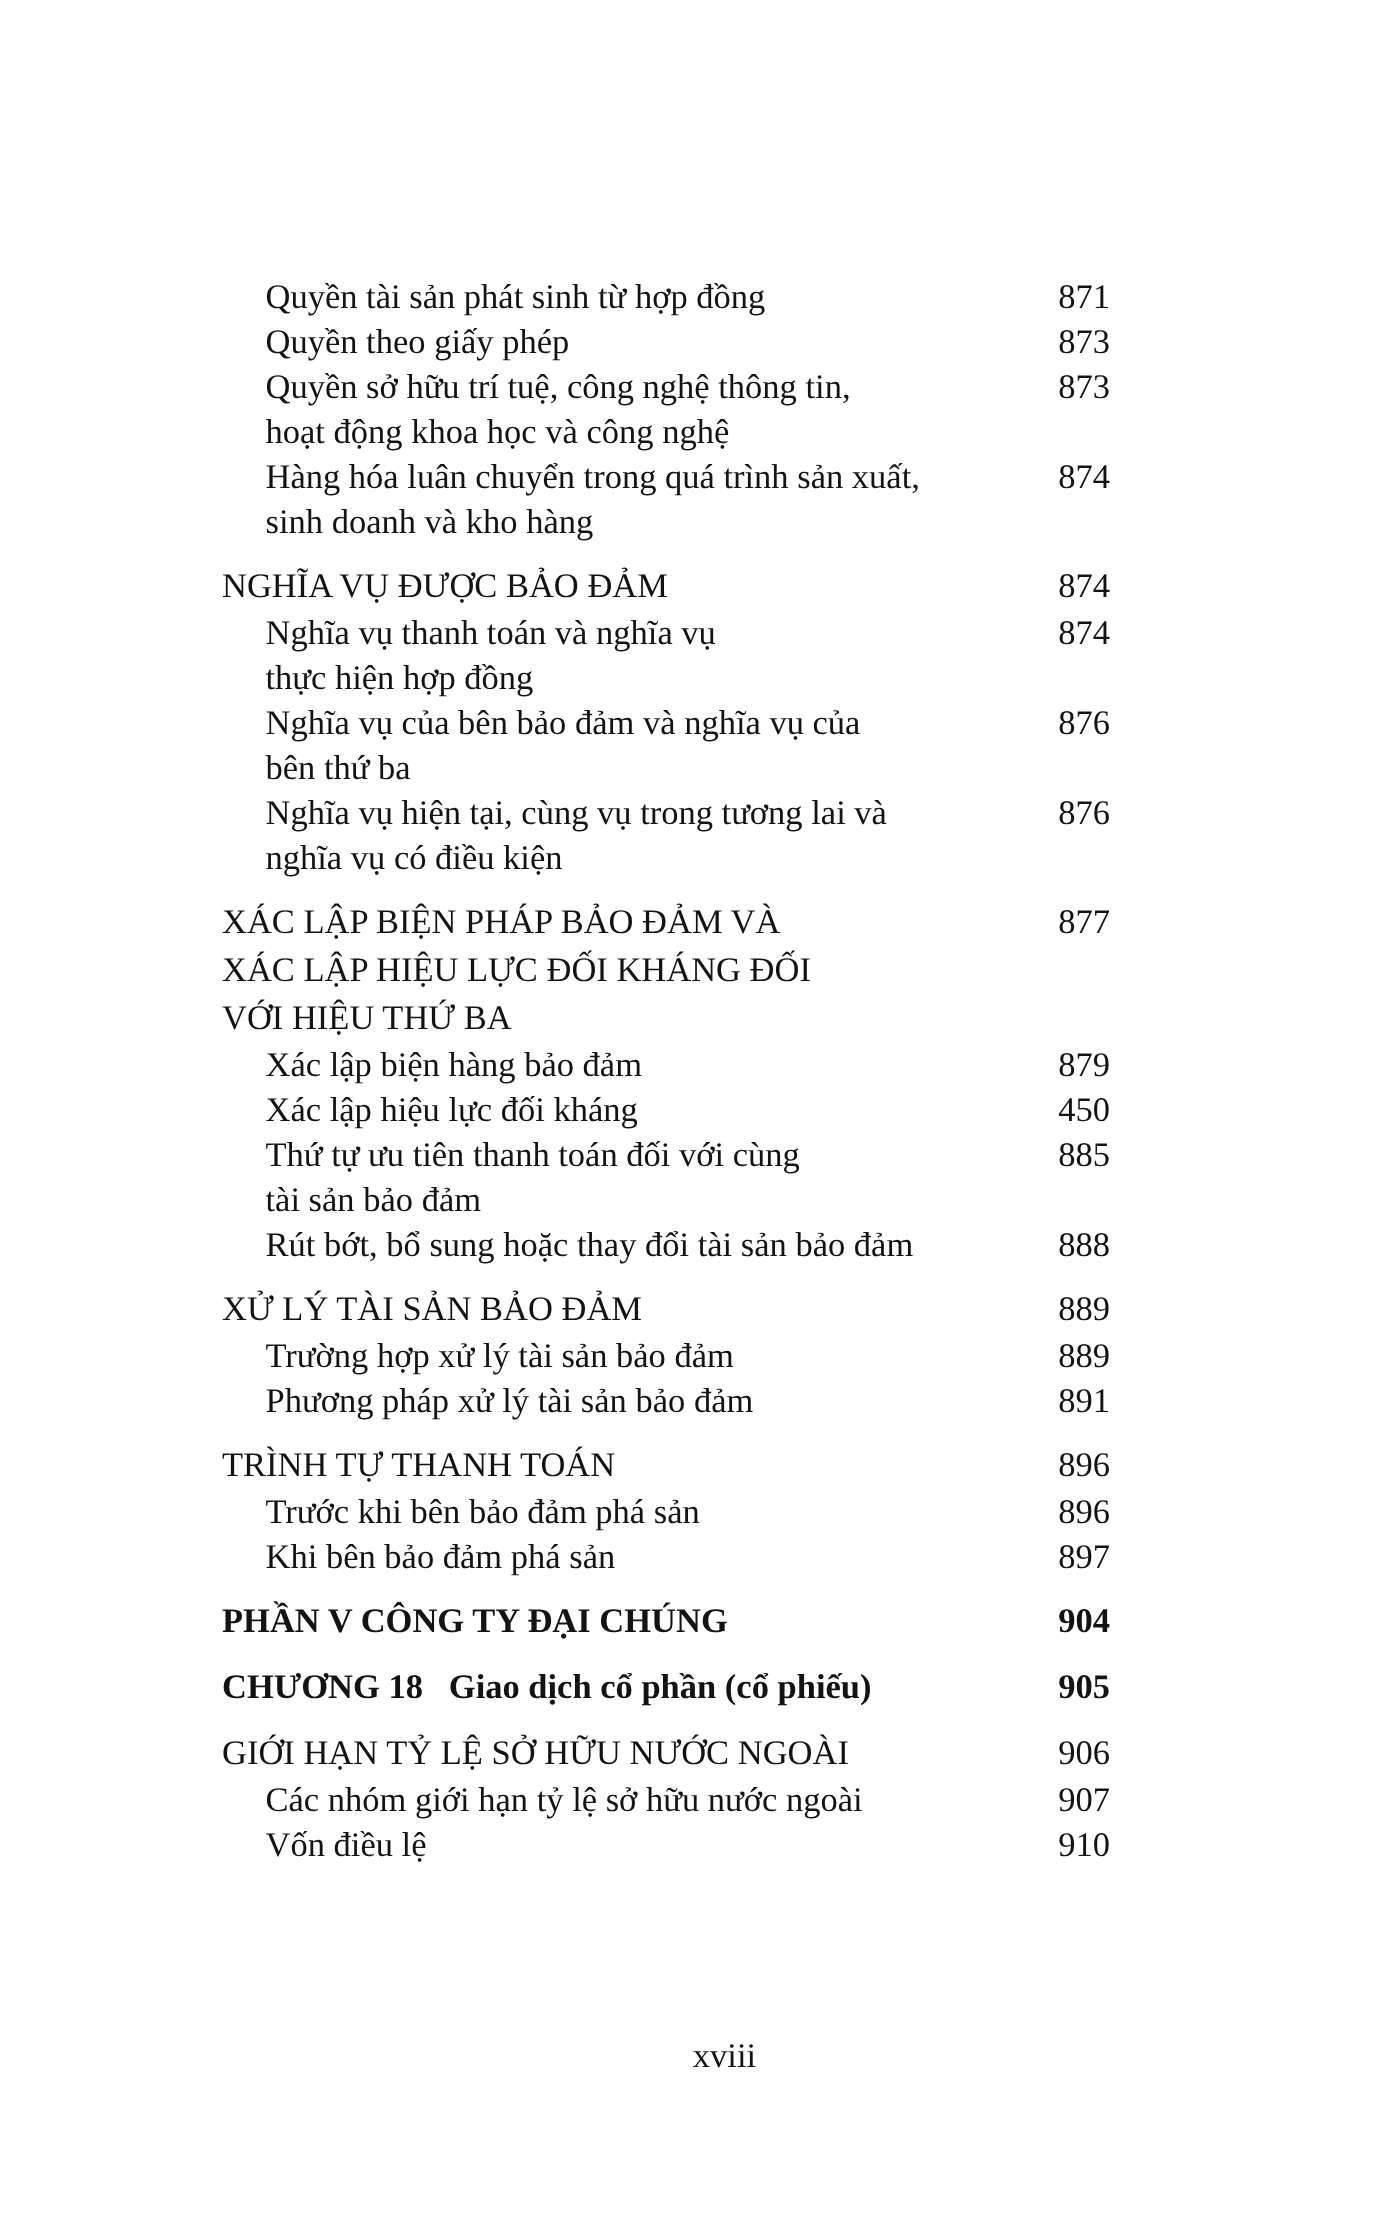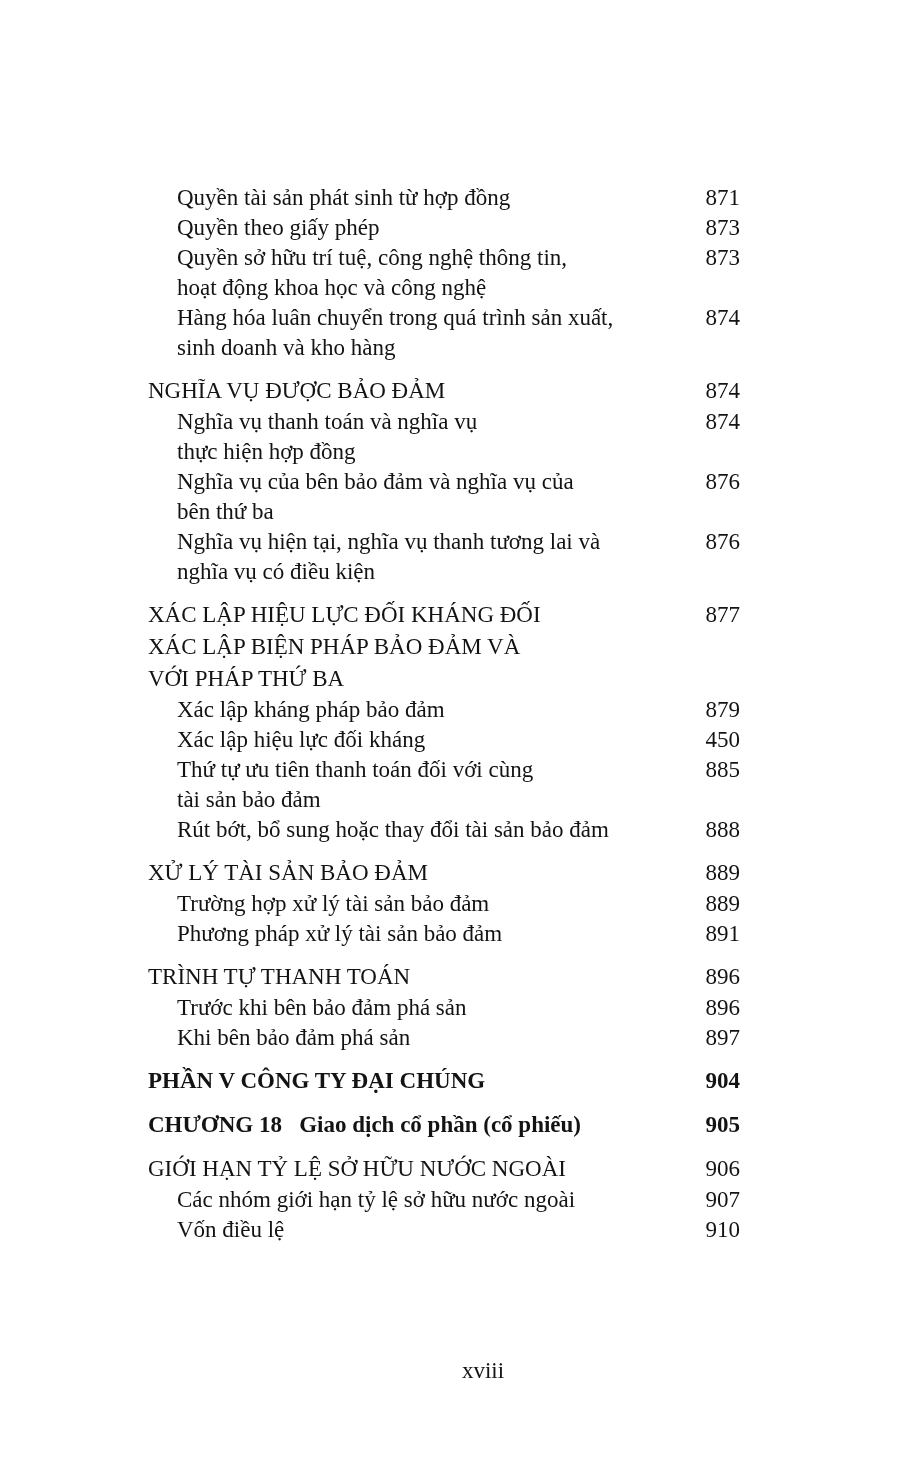--- a/index.html
+++ b/index.html
@@ -113,38 +113,38 @@
       </div>
       <div class="entry sub">
         <div class="entry-title">
           <div class="entry-line">Nghĩa vụ của bên bảo đảm và nghĩa vụ của</div>
           <div class="entry-line">bên thứ ba</div>
         </div>
         <div class="entry-page">876</div>
       </div>
       <div class="entry sub">
         <div class="entry-title">
-          <div class="entry-line">Nghĩa vụ hiện tại, nghĩa vụ thanh tương lai và</div>
+          <div class="entry-line">Nghĩa vụ hiện tại, cùng vụ trong tương lai và</div>
           <div class="entry-line">nghĩa vụ có điều kiện</div>
         </div>
         <div class="entry-page">876</div>
       </div>
     </div>
     <div class="toc-section">
       <div class="entry heading">
         <div class="entry-title">
+          <div class="entry-line">XÁC LẬP BIỆN PHÁP BẢO ĐẢM VÀ</div>
           <div class="entry-line">XÁC LẬP HIỆU LỰC ĐỐI KHÁNG ĐỐI</div>
-          <div class="entry-line">XÁC LẬP BIỆN PHÁP BẢO ĐẢM VÀ</div>
-          <div class="entry-line">VỚI PHÁP THỨ BA</div>
+          <div class="entry-line">VỚI HIỆU THỨ BA</div>
         </div>
         <div class="entry-page">877</div>
       </div>
       <div class="entry sub">
         <div class="entry-title">
-          <div class="entry-line">Xác lập kháng pháp bảo đảm</div>
+          <div class="entry-line">Xác lập biện hàng bảo đảm</div>
         </div>
         <div class="entry-page">879</div>
       </div>
       <div class="entry sub">
         <div class="entry-title">
           <div class="entry-line">Xác lập hiệu lực đối kháng</div>
         </div>
         <div class="entry-page">450</div>
       </div>
       <div class="entry sub">

